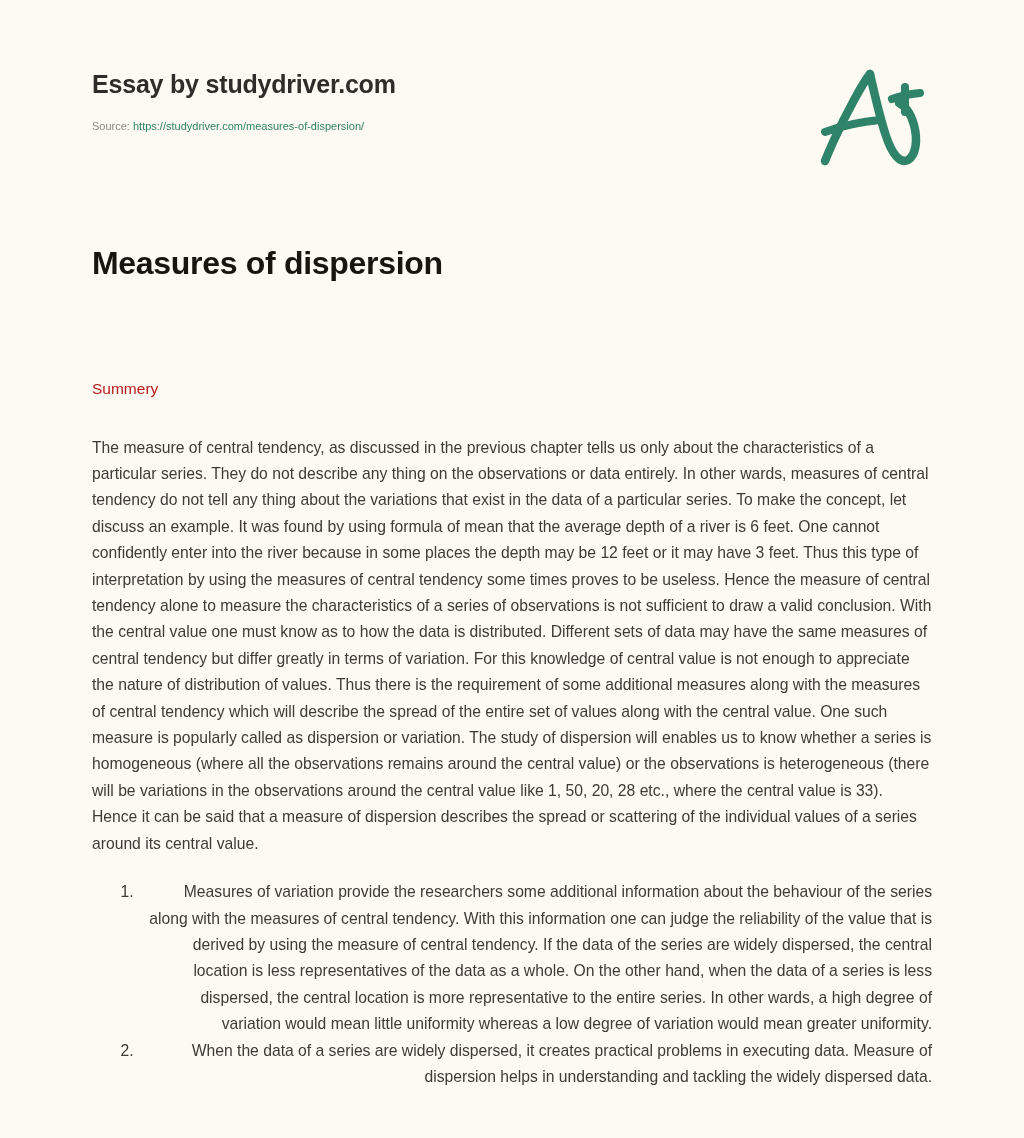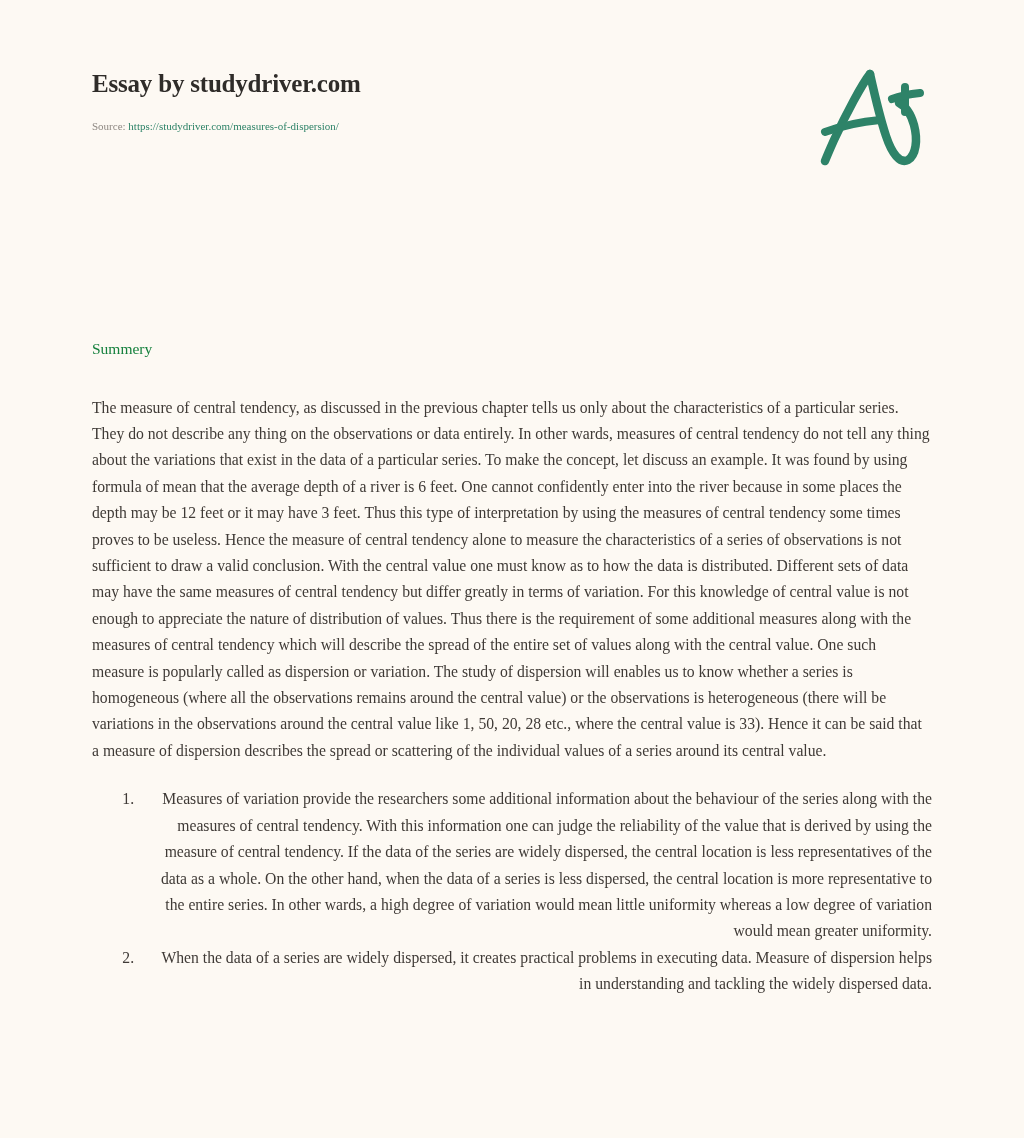--- a/index.html
+++ b/index.html
@@ -14,21 +14,20 @@
     background: #fdf9f3;
     font-family: "Liberation Sans", sans-serif;
     -webkit-font-smoothing: antialiased;
   }
 
   .page {
     position: relative;
     width: 880px;
     height: 1138px;
     box-sizing: border-box;
-    font-family: Liberation Serif, serif;
   }
 
   
   .header {
     position: absolute;
     left: 0;
     top: 0;
     width: 1024px;
     height: 185px;
   }
@@ -86,21 +85,21 @@
     color: #17150f;
     letter-spacing: -0.3px;
     line-height: 1.25;
     margin: 0;
     padding: 0;
   }
 
   .section-label {
     margin-top: 97px;
     font-size: 15.5px;
-    color: #15803d;
+    color: #b91c1c;
     line-height: 1.2;
   }
 
   .body-text {
     margin-top: 36px;
     font-size: 15.7px;
     line-height: 26.4px;
     color: #3f3a36;
     text-align: left;
   }
@@ -151,20 +150,21 @@
 
           <path d="M86 37 C94 34, 105 32, 114 31" stroke-width="8"></path>
         </g>
       </svg>
     </div>
 
   </div>
 
   <div class="doc">
 
+    <h1 class="doc-title">Measures of dispersion</h1>
 
     <div class="section-label">Summery</div>
 
     <p class="body-text">The measure of central tendency, as discussed in the previous chapter tells us only about the characteristics of a particular series. They do not describe any thing on the observations or data entirely. In other wards, measures of central tendency do not tell any thing about the variations that exist in the data of a particular series. To make the concept, let discuss an example. It was found by using formula of mean that the average depth of a river is 6 feet. One cannot confidently enter into the river because in some places the depth may be 12 feet or it may have 3 feet. Thus this type of interpretation by using the measures of central tendency some times proves to be useless. Hence the measure of central tendency alone to measure the characteristics of a series of observations is not sufficient to draw a valid conclusion. With the central value one must know as to how the data is distributed. Different sets of data may have the same measures of central tendency but differ greatly in terms of variation. For this knowledge of central value is not enough to appreciate the nature of distribution of values. Thus there is the requirement of some additional measures along with the measures of central tendency which will describe the spread of the entire set of values along with the central value. One such measure is popularly called as dispersion or variation. The study of dispersion will enables us to know whether a series is homogeneous (where all the observations remains around the central value) or the observations is heterogeneous (there will be variations in the observations around the central value like 1, 50, 20, 28 etc., where the central value is 33). Hence it can be said that a measure of dispersion describes the spread or scattering of the individual values of a series around its central value.</p>
 
 
     <ol class="points">
       <li>Measures of variation provide the researchers some additional information about the behaviour of the series along with the measures of central tendency. With this information one can judge the reliability of the value that is derived by using the measure of central tendency. If the data of the series are widely dispersed, the central location is less representatives of the data as a whole. On the other hand, when the data of a series is less dispersed, the central location is more representative to the entire series. In other wards, a high degree of variation would mean little uniformity whereas a low degree of variation would mean greater uniformity.</li>
       <li>When the data of a series are widely dispersed, it creates practical problems in executing data. Measure of dispersion helps in understanding and tackling the widely dispersed data.</li>
 

